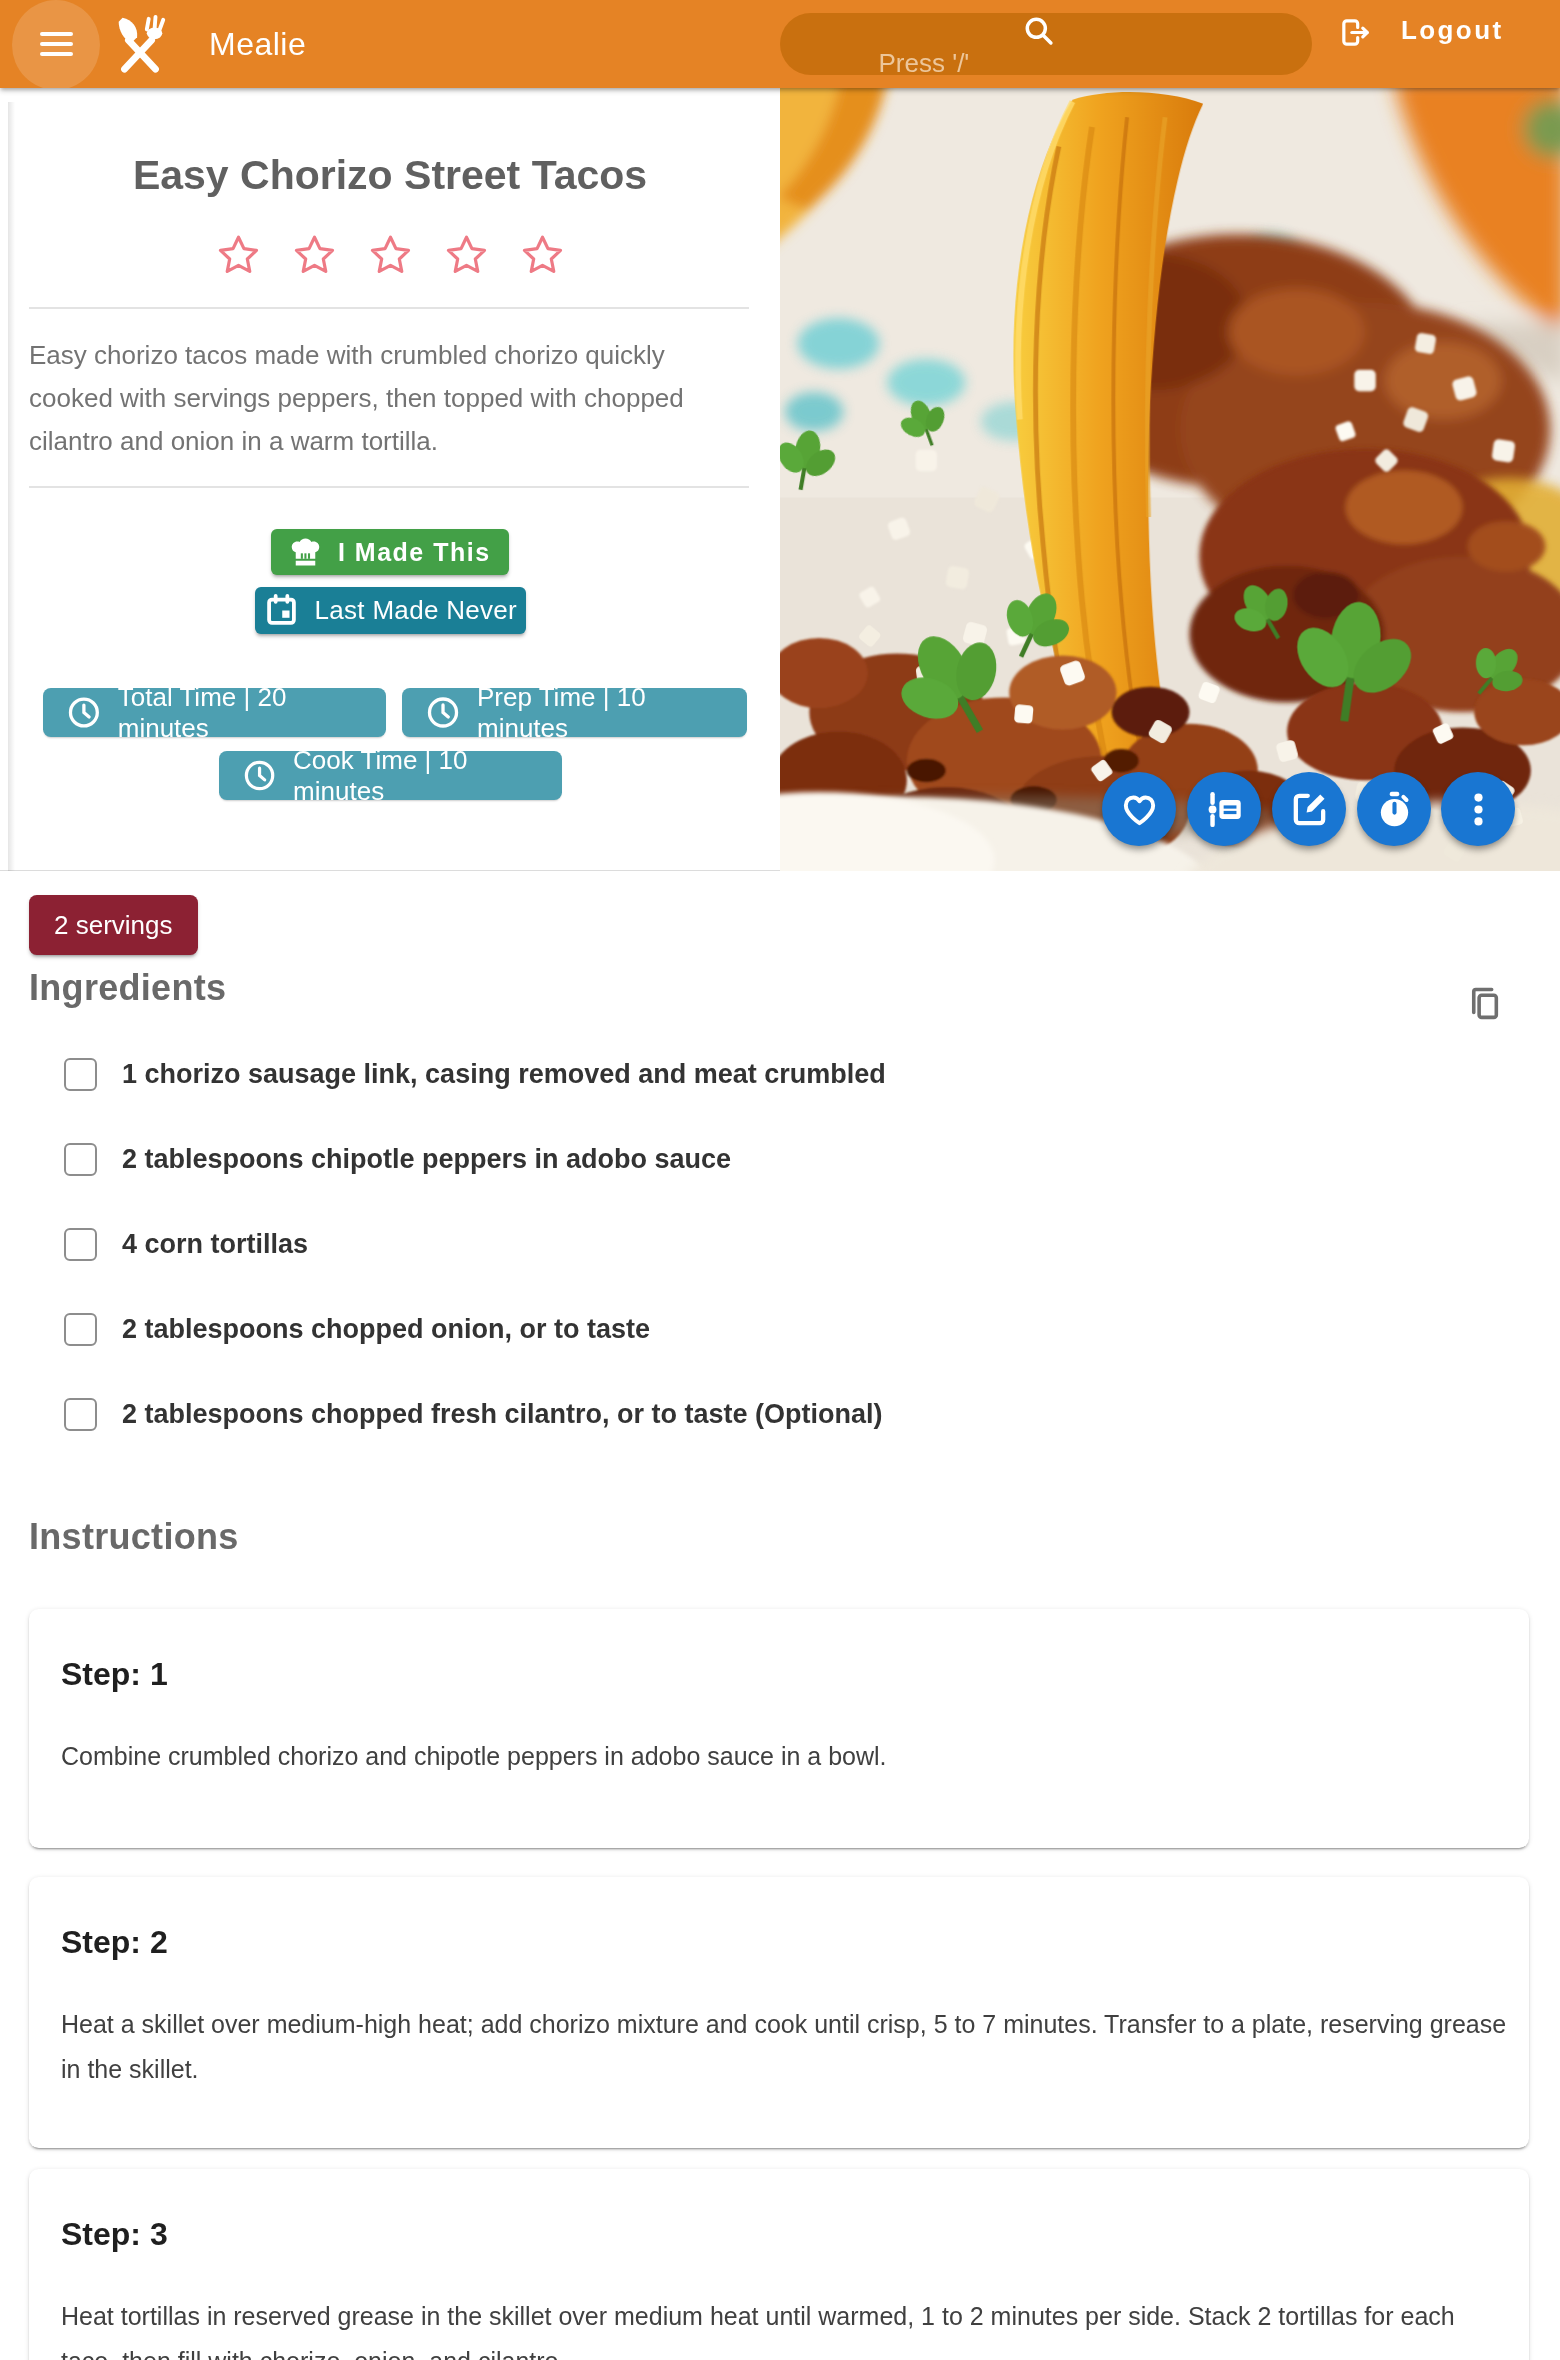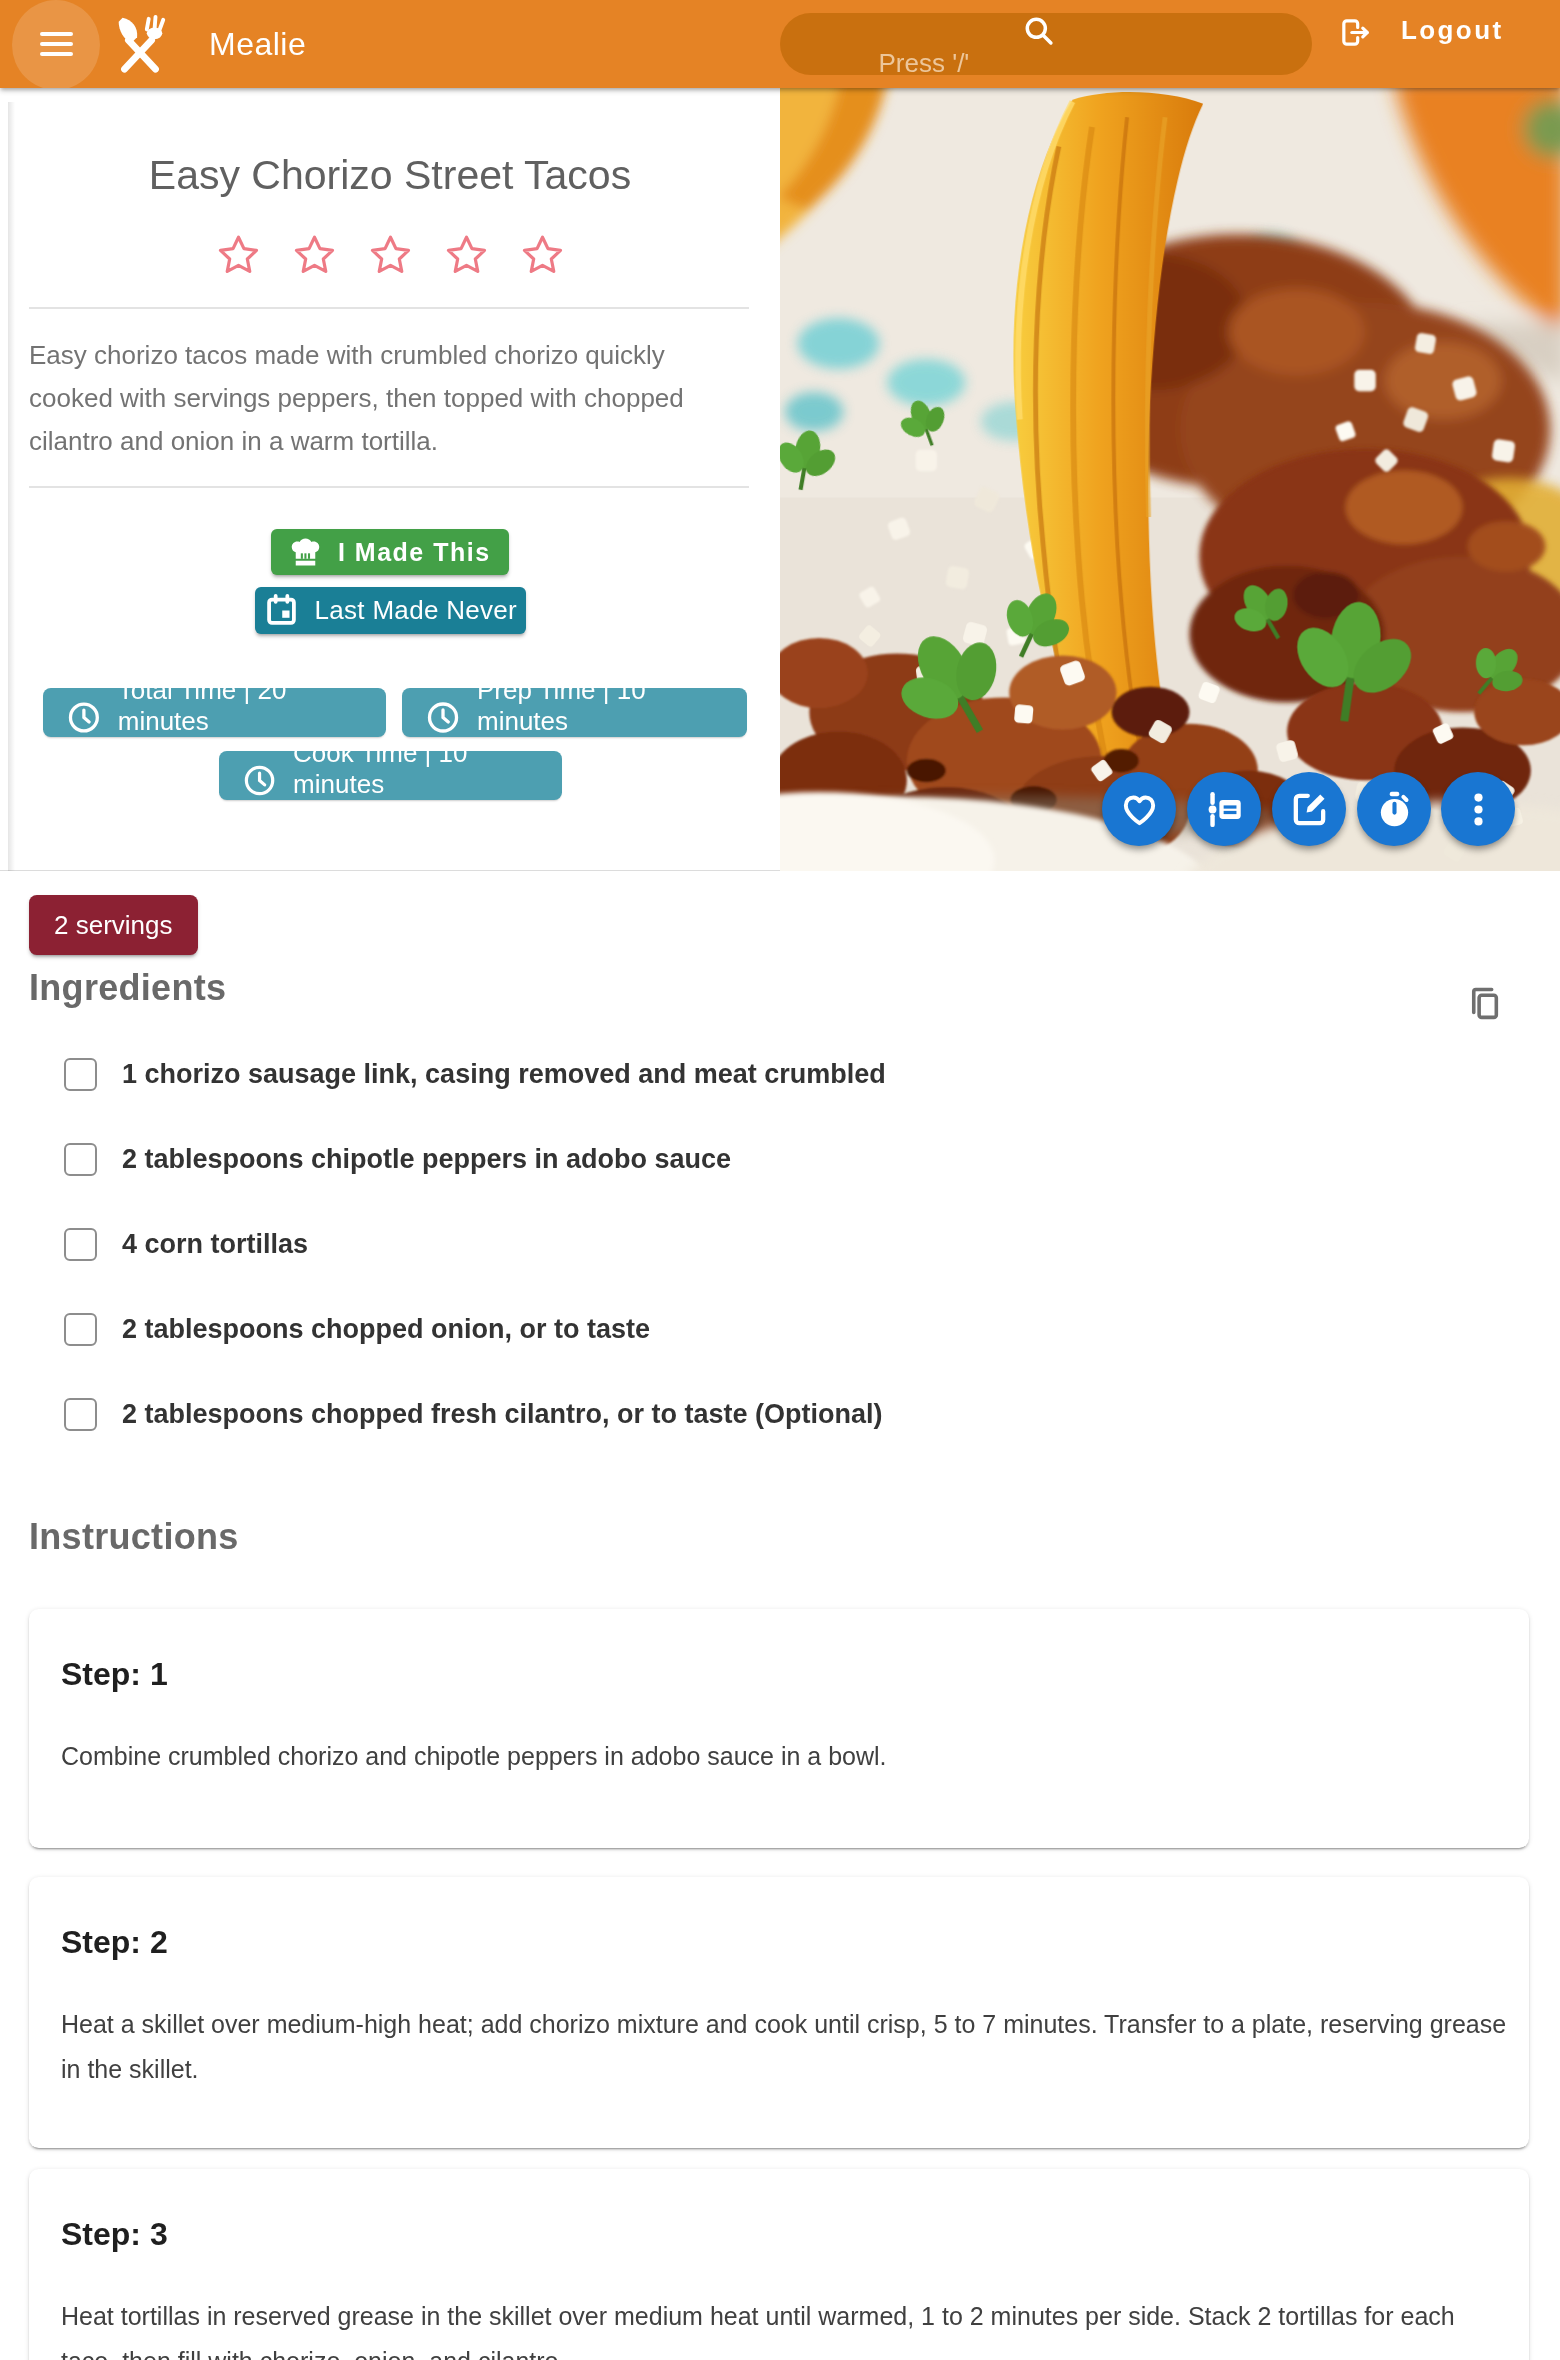--- a/index.html
+++ b/index.html
@@ -28,29 +28,29 @@
   .search{position:absolute;left:780px;top:12.7px;width:532px;height:62px;border-radius:31px;background:var(--search-field-orange);display:flex;align-items:center;padding:0 19.5px;flex-direction:column;}
   .search svg{flex:0 0 auto;margin-right:15.6px;}
   .search input{flex:1;background:transparent;border:none;outline:none;font-family:"Liberation Sans",sans-serif;font-size:26px;color:#fff;}
   .search input::placeholder{color:rgba(255,243,226,.66);}
   .logout-btn{position:absolute;left:1338px;top:14.6px;height:59px;display:flex;align-items:flex-start;gap:28px;background:transparent;border:none;cursor:pointer;color:#fff;font-family:"Liberation Sans",sans-serif;font-size:26px;font-weight:700;letter-spacing:2.4px;}
 
   
   .hero{position:absolute;left:0;top:88px;width:1560px;height:783px;background:#fff;border-bottom:1px solid #dcdcdc;}
   .hero-edge-shadow{position:absolute;left:7.8px;top:13.7px;width:6.8px;height:769px;background:linear-gradient(to right,rgba(0,0,0,.10),rgba(0,0,0,0));}
   .hero-left{position:absolute;left:0;top:0;width:780px;height:783px;}
-  .recipe-title{position:absolute;left:0;top:64px;width:780px;text-align:center;font-size:41px;color:#606060;font-weight:400;}
+  .recipe-title{position:absolute;left:0;top:64px;width:780px;text-align:center;font-size:41px;color:#606060;font-weight:700;}
   .stars{position:absolute;left:0;top:144px;width:780px;display:flex;justify-content:center;gap:31px;}
   .star{width:45px;height:45px;color:var(--star-pink);cursor:pointer;}
   .divider{position:absolute;left:29px;width:720px;height:0;border-top:2px solid #e3e3e3;}
   .d1{top:219px;} .d2{top:398px;}
   .recipe-desc{position:absolute;left:29px;top:246px;width:700px;font-size:26px;line-height:43px;color:#737373;}
   .made-btn{position:absolute;left:271px;top:441px;width:238px;height:46px;border:none;border-radius:5.9px;background:var(--made-button-green);color:#fff;font-family:"Liberation Sans",sans-serif;font-size:25px;font-weight:700;letter-spacing:1.5px;display:flex;align-items:center;justify-content:center;gap:15.6px;cursor:pointer;box-shadow:0 2.9px 2.9px -2px rgba(0,0,0,.25),0 2.9px 3.9px 0 rgba(0,0,0,.16);}
   .lastmade-btn{position:absolute;left:255px;top:499px;width:271px;height:47px;border:none;border-radius:5.9px;background:var(--last-made-teal);color:#fff;font-family:"Liberation Sans",sans-serif;font-size:26px;font-weight:500;letter-spacing:0.3px;display:flex;align-items:center;justify-content:center;gap:15.6px;cursor:pointer;box-shadow:0 2.9px 2.9px -2px rgba(0,0,0,.25),0 2.9px 3.9px 0 rgba(0,0,0,.16);}
-  .chip{position:absolute;height:49px;border-radius:7.8px;background:var(--time-chip-teal);color:#fff;display:flex;align-items:flex-end;padding:0 23.4px;gap:15.6px;font-size:26px;font-weight:500;box-shadow:0 2px 2px -1px rgba(0,0,0,.2);}
+  .chip{position:absolute;height:49px;border-radius:7.8px;background:var(--time-chip-teal);color:#fff;display:flex;align-items:center;padding:0 23.4px;gap:15.6px;font-size:26px;font-weight:500;box-shadow:0 2px 2px -1px rgba(0,0,0,.2);}
   .chip-total{left:43px;top:600px;width:343px;}
   .chip-prep{left:402px;top:600px;width:345px;}
   .chip-cook{left:219px;top:663px;width:343px;}
 
   .hero-photo{position:absolute;left:780px;top:0;width:780px;height:783px;overflow:hidden;}
 
   .fab{position:absolute;width:74px;height:74px;border-radius:50%;border:none;background:var(--fab-blue);display:flex;align-items:center;justify-content:center;cursor:pointer;box-shadow:0 3.9px 5.9px -2px rgba(0,0,0,.3),0 4.9px 7.8px 0 rgba(0,0,0,.18);z-index:20;}
   .fab svg{width:41px;height:41px;}
   .fab1{left:1102px;top:772px;} .fab2{left:1187px;top:772px;} .fab3{left:1272px;top:772px;} .fab4{left:1357px;top:772px;} .fab5{left:1441px;top:772px;}
 

